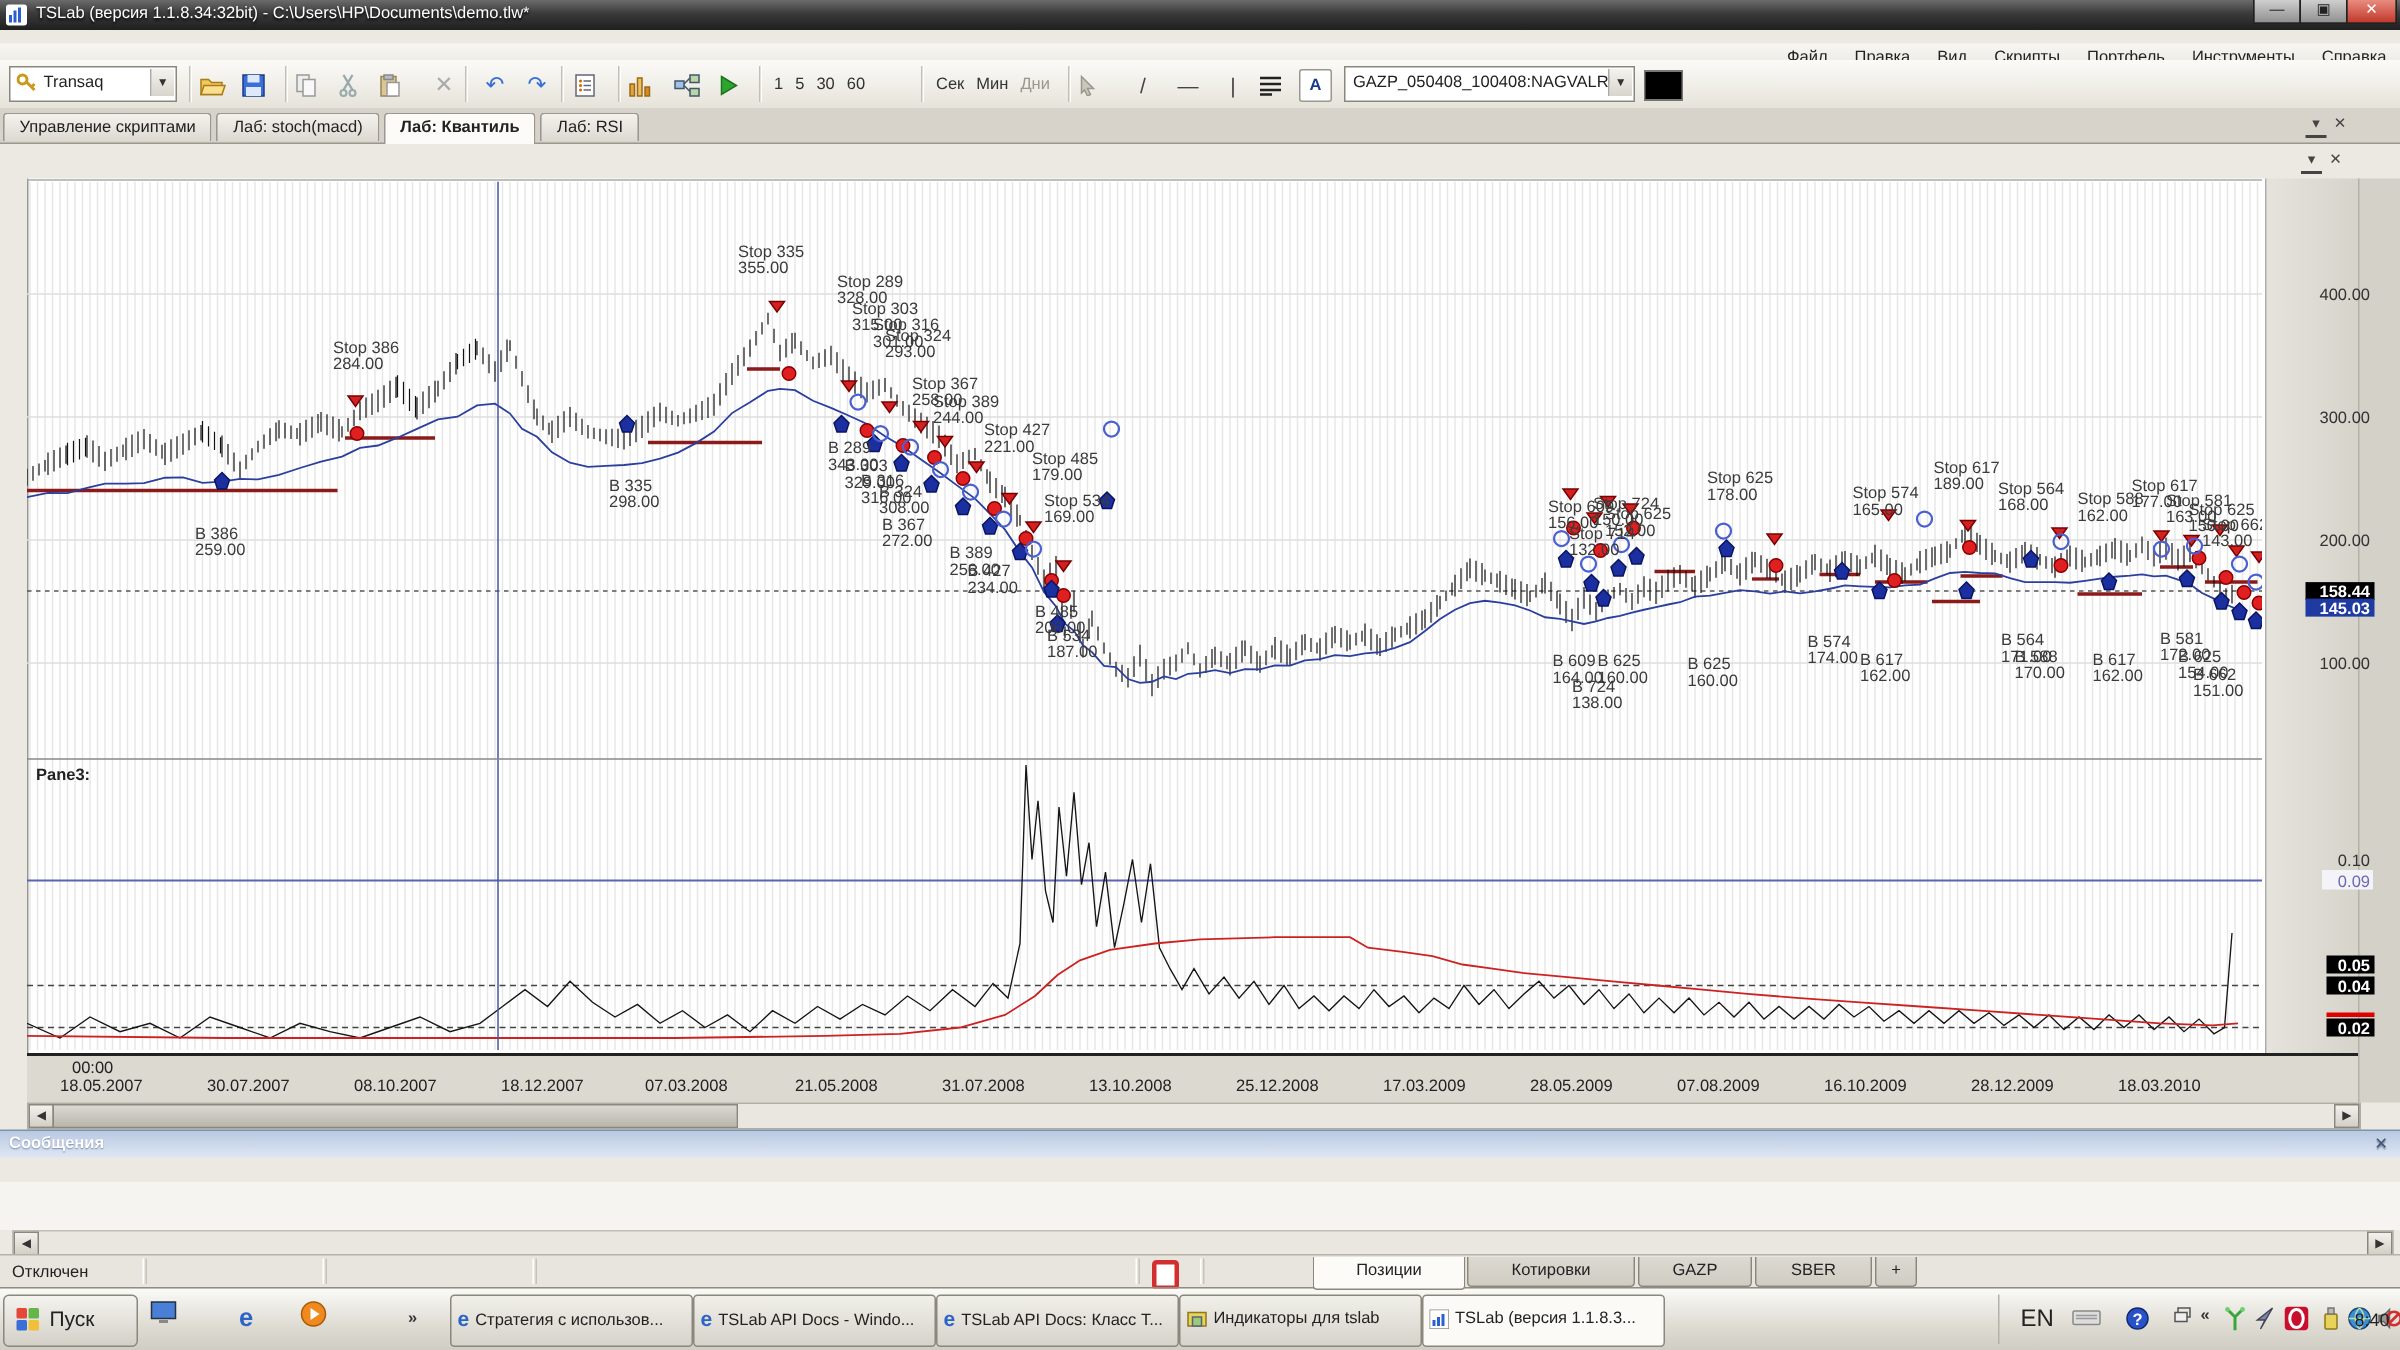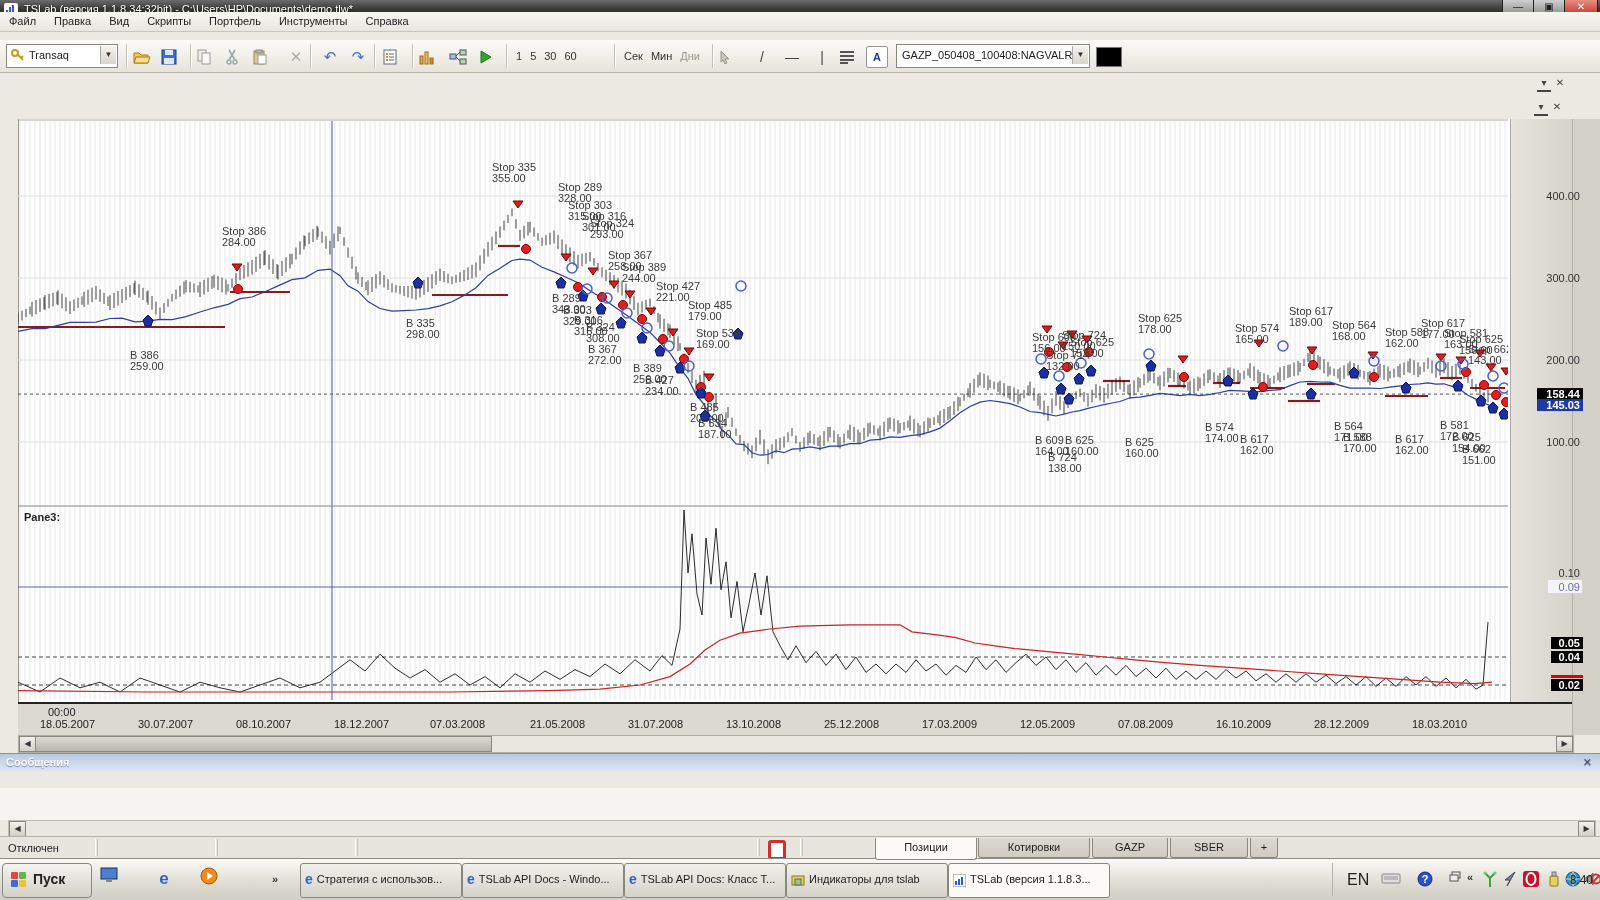--- a/index.html
+++ b/index.html
@@ -8,21 +8,21 @@
   .abs{position:absolute;}
   
   .titlebar{left:0;top:0;width:1600px;height:20px;background:linear-gradient(#6b6b6b,#3a3a3a 45%,#1f1f1f);color:#fff;}
   .titlebar .ticon{left:4px;top:3px;width:14px;height:14px;background:#fff;border-radius:2px;}
   .titlebar .ticon i{position:absolute;bottom:2px;background:#2b5fd0;width:2px;}
   .title-text{left:24px;top:3px;font-size:11px;text-shadow:0 1px 2px #000;}
   .winbtn{top:0px;height:15px;border:1px solid #222;border-top:none;background:linear-gradient(#cfcfcf,#8f8f8f);color:#222;
     text-align:center;line-height:13px;font-size:10px;}
   .winbtn.close{background:linear-gradient(#e98b7f,#c0392b);color:#fff;}
   
-  .menubar{left:0;top:12px;width:1600px;height:19px;background:linear-gradient(#f7f6f2,#e9e6df);border-bottom:1px solid #c9c6bc;}
+  .menubar{left:0;top:29px;width:1600px;height:19px;background:linear-gradient(#f7f6f2,#e9e6df);border-bottom:1px solid #c9c6bc;text-align:right;}
   .menu-item{display:inline-block;padding:3px 9px 0 9px;height:16px;}
   
   .toolbar{left:0;top:40px;width:1600px;height:32px;background:linear-gradient(#fcfbf8,#e6e3da);border-bottom:1px solid #b8b5aa;}
   .tb{position:absolute;top:4px;height:24px;}
   .tbtn{width:26px;border:1px solid transparent;border-radius:2px;text-align:center;line-height:24px;}
   .tsep{width:1px;background:#c2bfb4;border-right:1px solid #fff;height:24px;}
   .combo{background:#fff;border:1px solid #8a877d;height:22px;}
   .combo .arrow{position:absolute;right:1px;top:1px;width:15px;height:18px;background:linear-gradient(#f4f3ef,#d8d5cc);border-left:1px solid #aaa;
      text-align:center;line-height:18px;font-size:8px;color:#333;}
   .tf{display:inline-block;padding:0 4px;line-height:24px;color:#333;}
@@ -57,21 +57,21 @@
   
   .statusbar{left:0;top:836px;width:1600px;height:22px;background:#e8e5de;border-top:1px solid #b5b2a8;}
   .scell{top:2px;height:17px;border-right:1px solid #c6c3b9;border-left:1px solid #fff;}
   .rec{left:768px;top:3px;width:12px;height:14px;border:3px solid #d42f2f;border-radius:3px;background:#fff;}
   .btab{top:1px;height:19px;border:1px solid #8a877d;border-top:none;border-radius:0 0 3px 3px;background:linear-gradient(#ddd9d1,#cfccc3);
      text-align:center;line-height:18px;padding:0 12px;}
   .btab.active{background:#fcfbf8;height:21px;z-index:2;}
   
   .taskbar{left:0;top:858px;width:1600px;height:42px;background:linear-gradient(#fafaf7,#dedbd2 60%,#cfccc3);border-top:1px solid #8f8c82;}
   .startbtn{left:2px;top:4px;width:88px;height:33px;border:1px solid #8a877d;border-radius:4px;
-     background:linear-gradient(#f4f3ef,#d3d0c7);font-weight:bold;font-size:14px;color:#222;}
+     background:linear-gradient(#f4f3ef,#d3d0c7);font-weight:normal;font-size:14px;color:#222;}
   .flag{position:absolute;left:8px;top:8px;width:16px;height:16px;}
   .flag i{position:absolute;width:7px;height:7px;border-radius:1px;}
   .task{top:4px;height:33px;border:1px solid #8a877d;border-radius:3px;background:linear-gradient(#f0efe9,#d6d3ca);
      overflow:hidden;white-space:nowrap;padding:0 4px;line-height:31px;}
   .task.active{background:#fbfaf7;}
   .task .ti{display:inline-block;vertical-align:middle;margin-right:4px;}
   .qn{top:8px;width:24px;height:24px;text-align:center;line-height:24px;}
   .tray{left:1332px;top:4px;width:266px;height:33px;border-left:1px solid #b5b2a8;}
   .tray-item{position:absolute;top:8px;}
   .clock{position:absolute;right:6px;top:10px;font-size:12px;}
@@ -195,20 +195,21 @@
         </svg>
       </div>
     <div class="abs tb tbtn" style="left:866px;font-weight:bold;color:#1a3c8c;border:1px solid #9a978e;background:#fff;width:20px;height:20px;line-height:20px;top:6px"><span>A</span></div>
     <div class="abs tb combo" style="left:896px;width:192px">
       <span class="abs" style="left:5px;top:4px">GAZP_050408_100408:NAGVALRU</span>
       <div class="arrow">▼</div>
     </div>
     <div class="abs swatch" style="left:1096px"></div>
   </div>
 
+  <div class="abs tabs1" id="tabs1"><span class="tab">Управление скриптами</span><span class="tab">Лаб: stoch(macd)</span><span class="tab active">Лаб: Квантиль</span><span class="tab">Лаб: RSI</span></div>
   <div class="abs strip-ctl" style="left:1537px;top:76px;border-bottom:2px solid #444">▾</div>
   <div class="abs strip-ctl" style="left:1553px;top:76px">✕</div>
   <div class="abs strip-ctl" style="left:1534px;top:100px;border-bottom:2px solid #444">▾</div>
   <div class="abs strip-ctl" style="left:1550px;top:100px">✕</div>
 
   <div class="abs plotbg"></div>
   <div class="abs gutter"></div>
   <div class="abs rstrip"></div>
   <svg class="abs" id="chart-svg" style="left:0;top:119px" width="1600" height="633" viewBox="0 119 1600 633">
       <defs>
@@ -413,21 +414,21 @@
         <span class="d" style="left: 22px;">18.05.2007</span>
         <span class="d" style="left: 120px;">30.07.2007</span>
         <span class="d" style="left: 218px;">08.10.2007</span>
         <span class="d" style="left: 316px;">18.12.2007</span>
         <span class="d" style="left: 412px;">07.03.2008</span>
         <span class="d" style="left: 512px;">21.05.2008</span>
         <span class="d" style="left: 610px;">31.07.2008</span>
         <span class="d" style="left: 708px;">13.10.2008</span>
         <span class="d" style="left: 806px;">25.12.2008</span>
         <span class="d" style="left: 904px;">17.03.2009</span>
-        <span class="d" style="left: 1002px;">12.05.2009</span>
+        <span class="d" style="left: 1002px;">28.05.2009</span>
         <span class="d" style="left: 1100px;">07.08.2009</span>
         <span class="d" style="left: 1198px;">16.10.2009</span>
         <span class="d" style="left: 1296px;">28.12.2009</span>
         <span class="d" style="left: 1394px;">18.03.2010</span>
       </div>
   </div>
 
   <div class="abs hscroll">
     <div class="abs sbtn" style="left:0">◀</div>
     <div class="abs hthumb" style="width:455px"></div>

